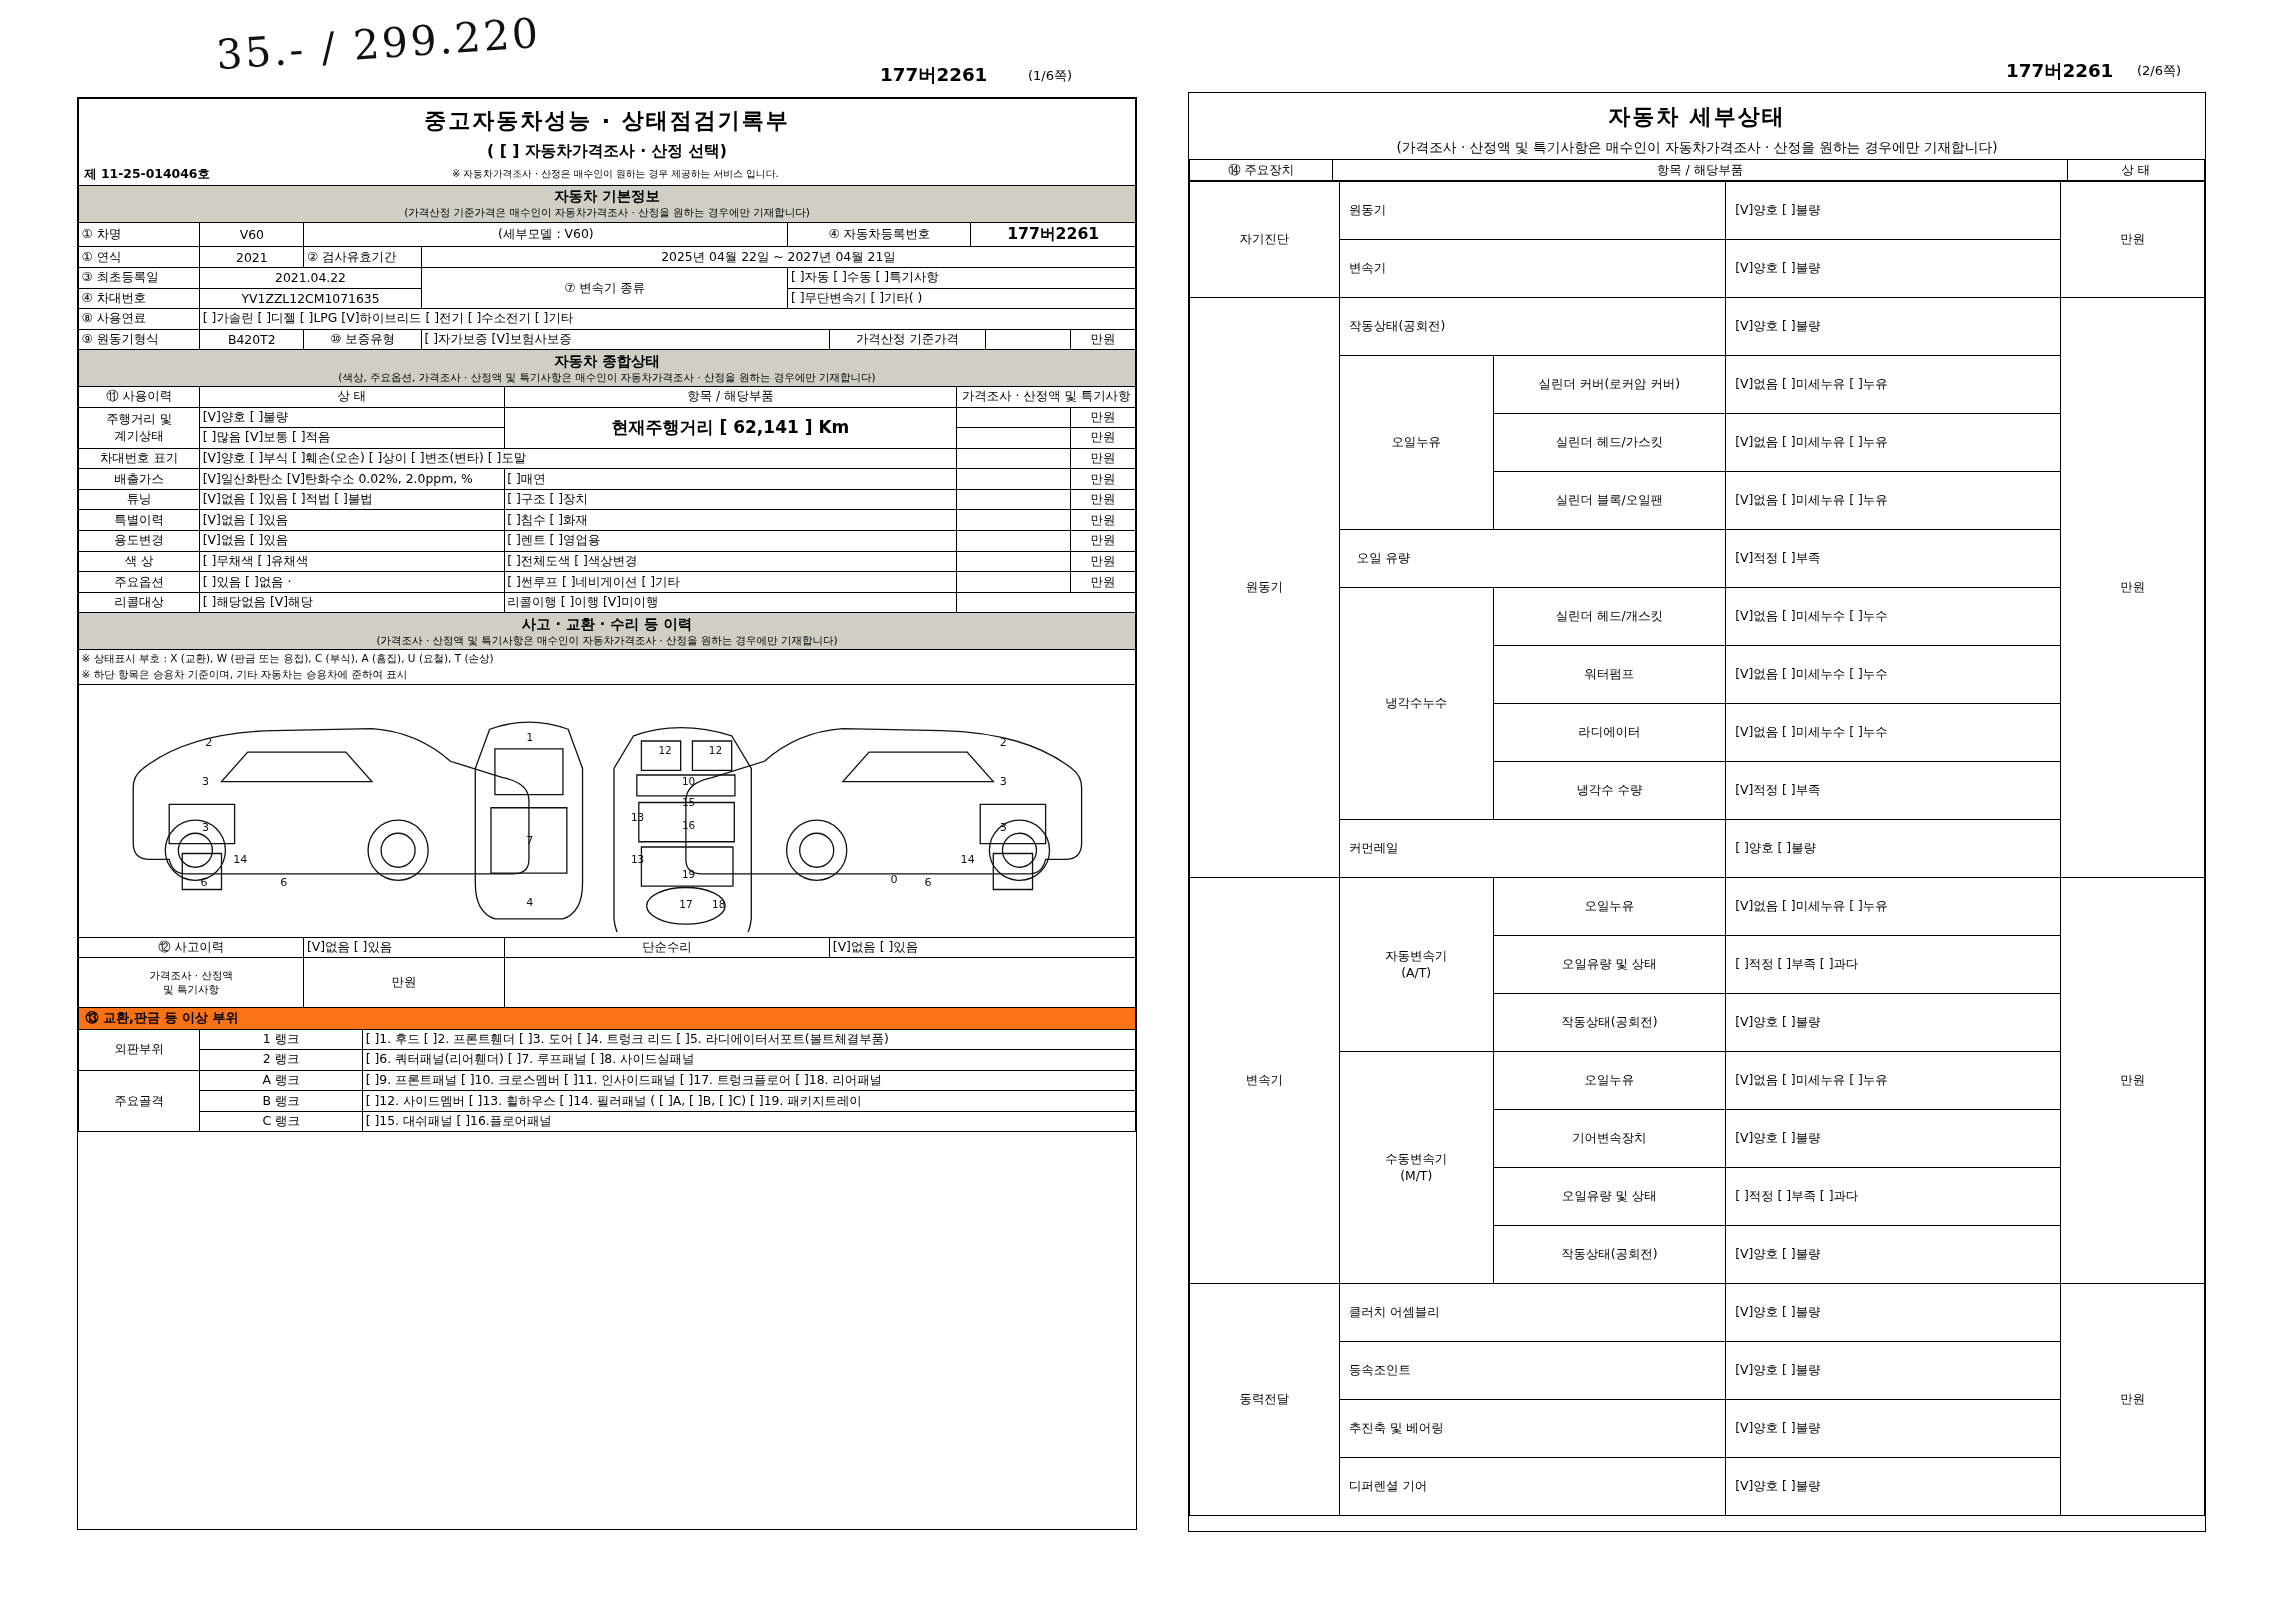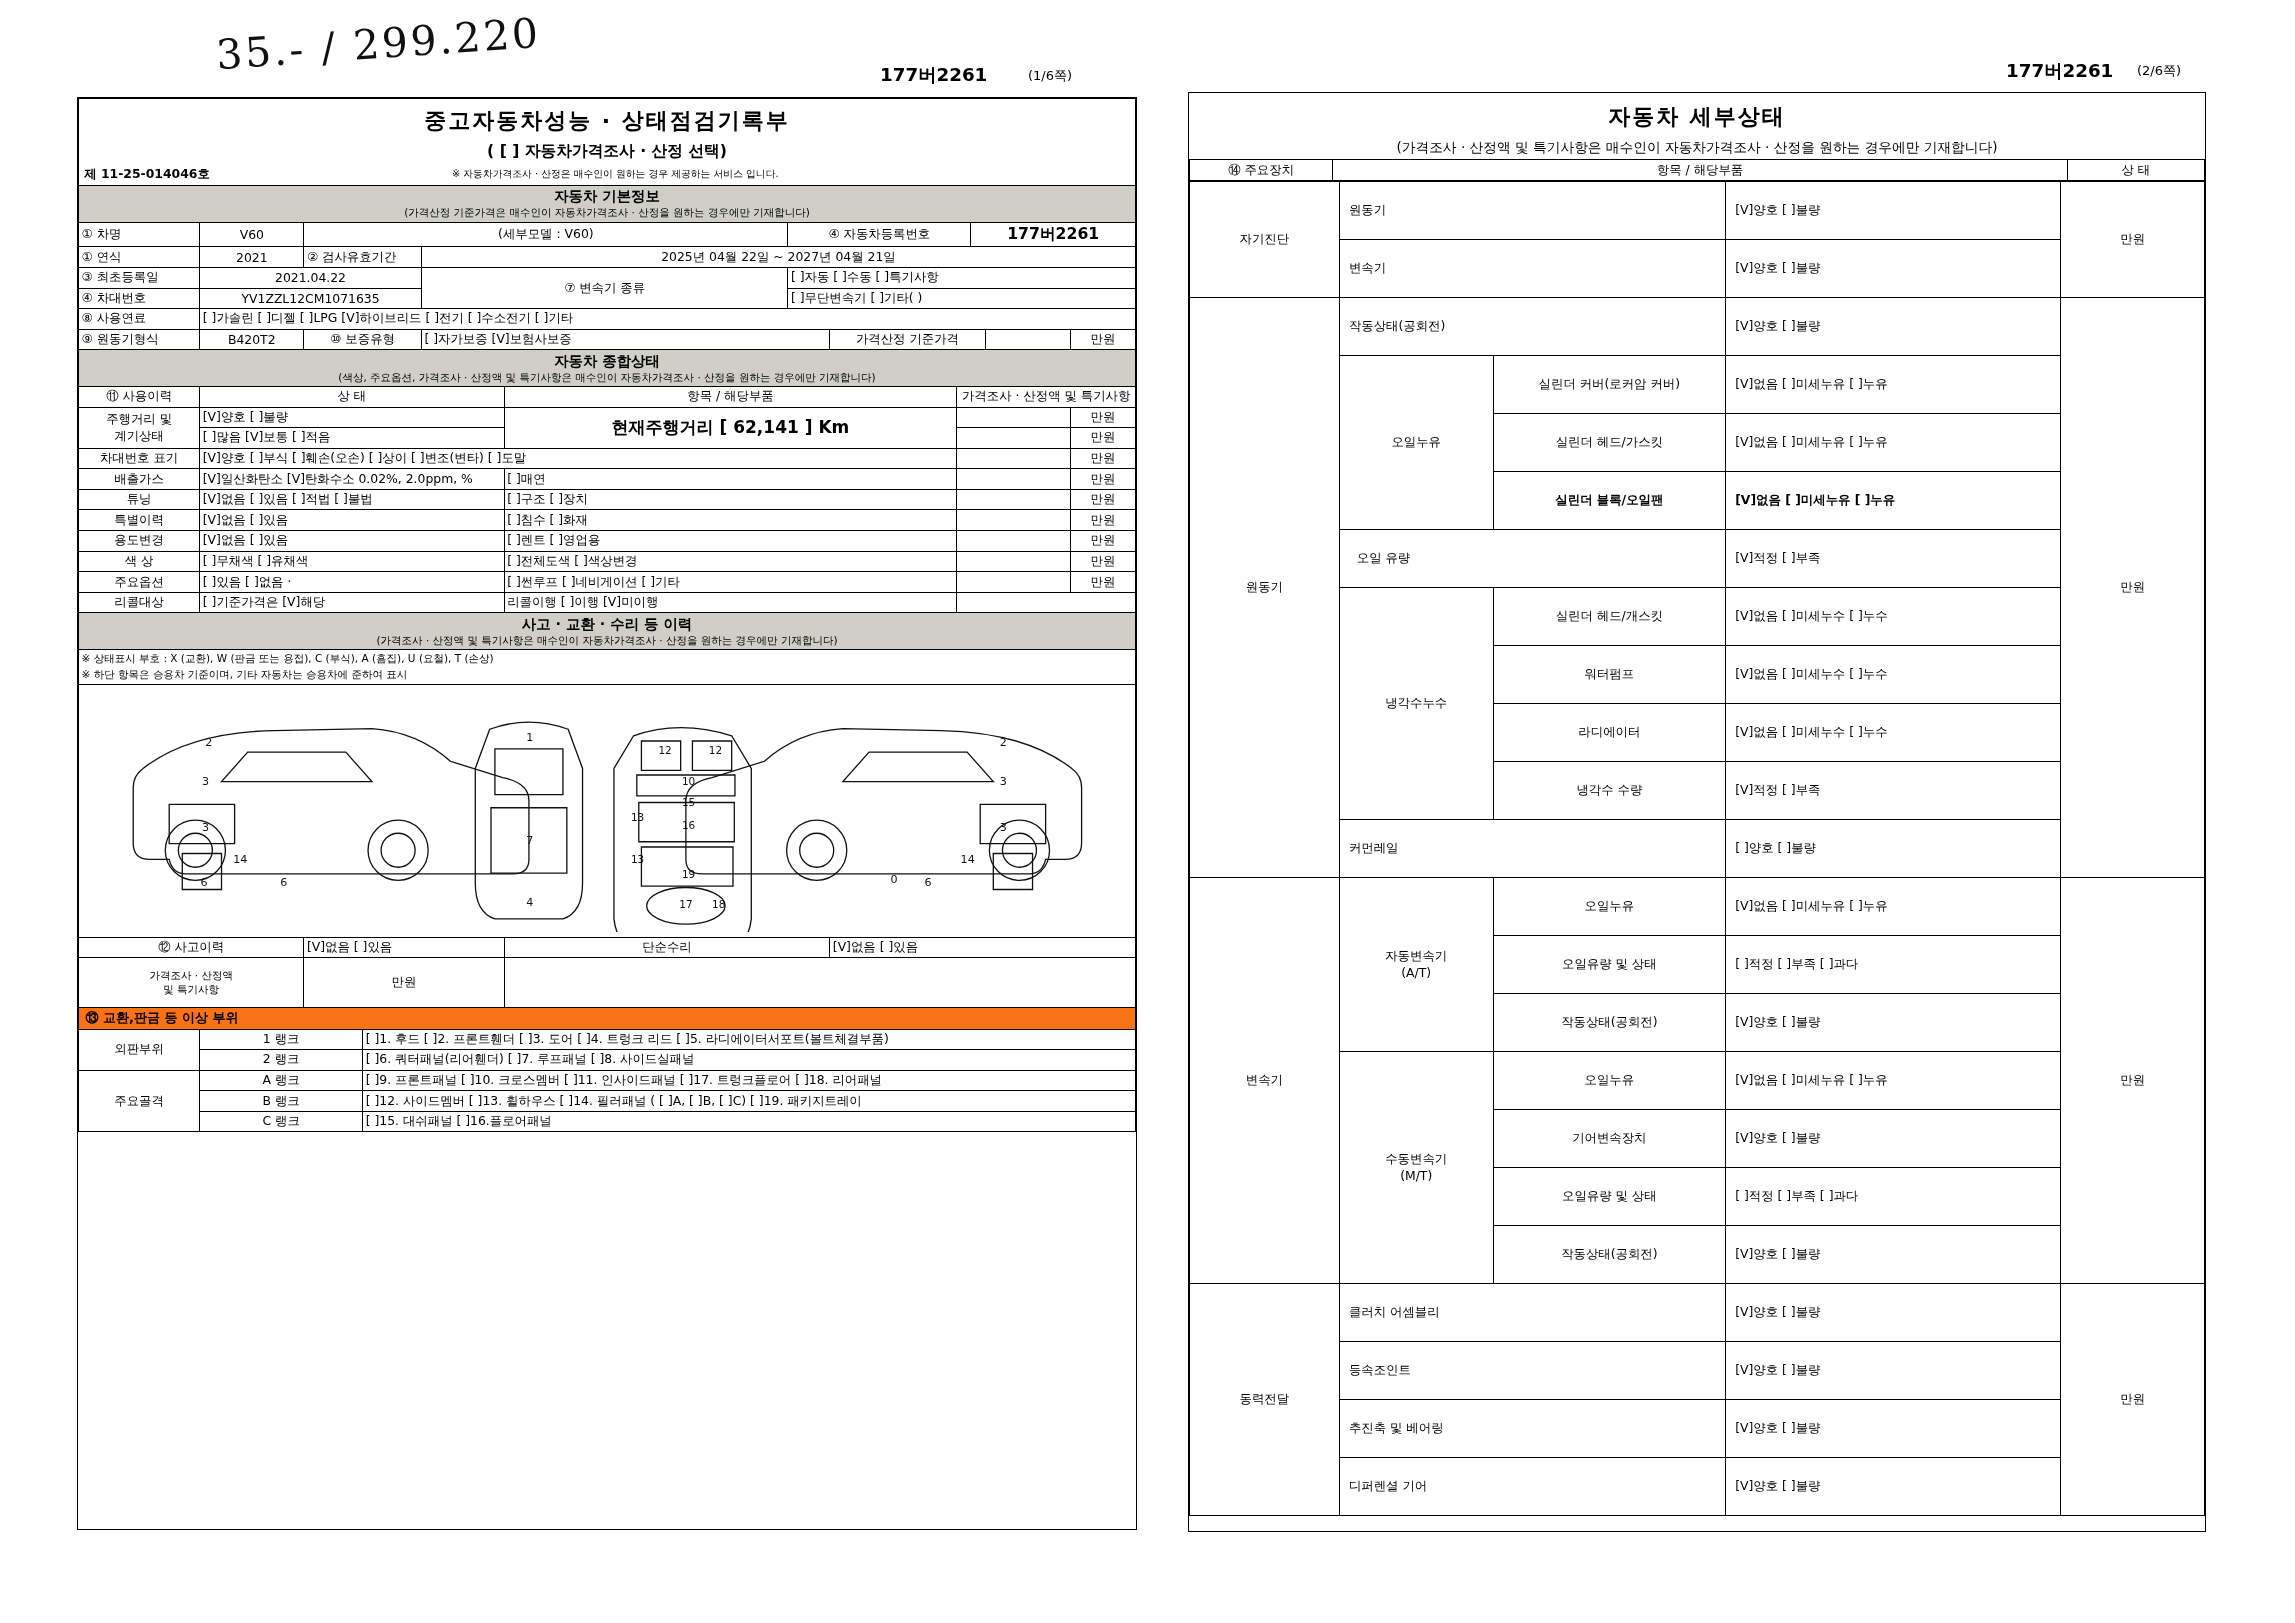--- a/index.html
+++ b/index.html
@@ -176,21 +176,21 @@
     </tr>
     <tr>
       <td class="c">주요옵션</td>
       <td colspan="4" class="l">[ ]있음        [ ]없음          ·</td>
       <td colspan="3" class="l">[ ]썬루프      [ ]네비게이션    [ ]기타</td>
       <td colspan="3"></td>
       <td class="c">만원</td>
     </tr>
     <tr>
       <td class="c">리콜대상</td>
-      <td colspan="4" class="l">[ ]기준가격은    [V]해당</td>
+      <td colspan="4" class="l">[ ]해당없음    [V]해당</td>
       <td colspan="3" class="l">리콜이행   [ ]이행    [V]미이행</td>
       <td colspan="4"></td>
     </tr>
 
     <tr>
           <td colspan="12" class="grayband">
       <span>사고 · 교환 · 수리 등 이력</span>
       <span class="small">(가격조사 · 산정액 및 특기사항은 매수인이 자동차가격조사 · 산정을 원하는 경우에만 기재합니다)</span>
     </td>
         </tr>
@@ -344,21 +344,21 @@
         </tr>
         <tr style="height: 58px;">
           <td rowspan="3" class="c" style="width:141px;white-space:pre-line">오일누유</td>
           <td class="c" style="width:216px">실린더 커버(로커암 커버)</td>
           <td class="l" style="width:308px;padding-left:9.2px">[V]없음        [ ]미세누유    [ ]누유</td>
         </tr>
         <tr style="height: 58px; padding-left: 44px;">
           <td class="c" style="width:216px">실린더 헤드/가스킷</td>
           <td class="l" style="width:308px;padding-left:9.2px">[V]없음        [ ]미세누유    [ ]누유</td>
         </tr>
-        <tr style="height: 58px; font-weight: bold;">
+        <tr style="height: 58px;">
           <td class="c" style="width:216px">실린더 블록/오일팬</td>
           <td class="l" style="width:308px;padding-left:9.2px">[V]없음        [ ]미세누유    [ ]누유</td>
         </tr>
         <tr style="height: 58px;">
           <td colspan="2" class="l" style="padding-left:17px">오일 유량</td>
           <td class="l" style="width:308px;padding-left:9.2px">[V]적정         [ ]부족</td>
         </tr>
         <tr style="height: 58px;">
           <td rowspan="4" class="c" style="width:141px;white-space:pre-line">냉각수누수</td>
           <td class="c" style="width:216px">실린더 헤드/개스킷</td>

